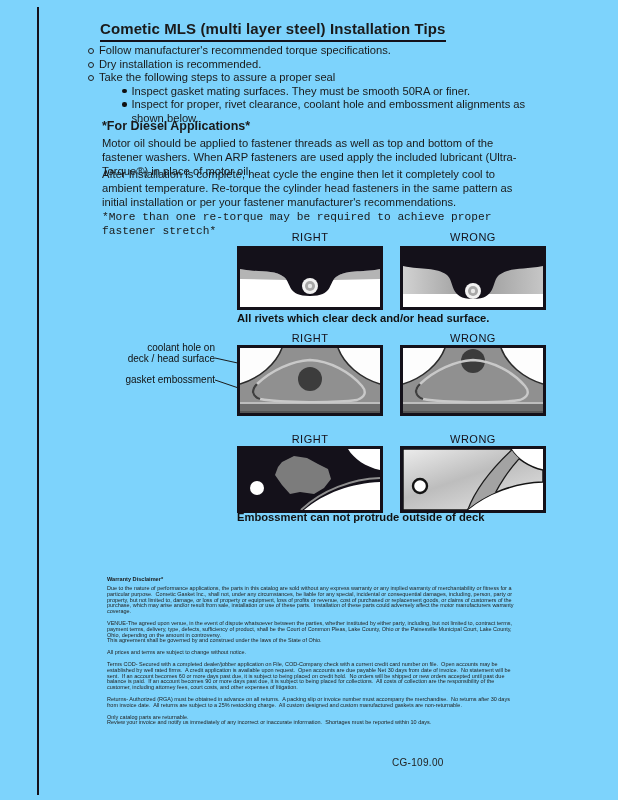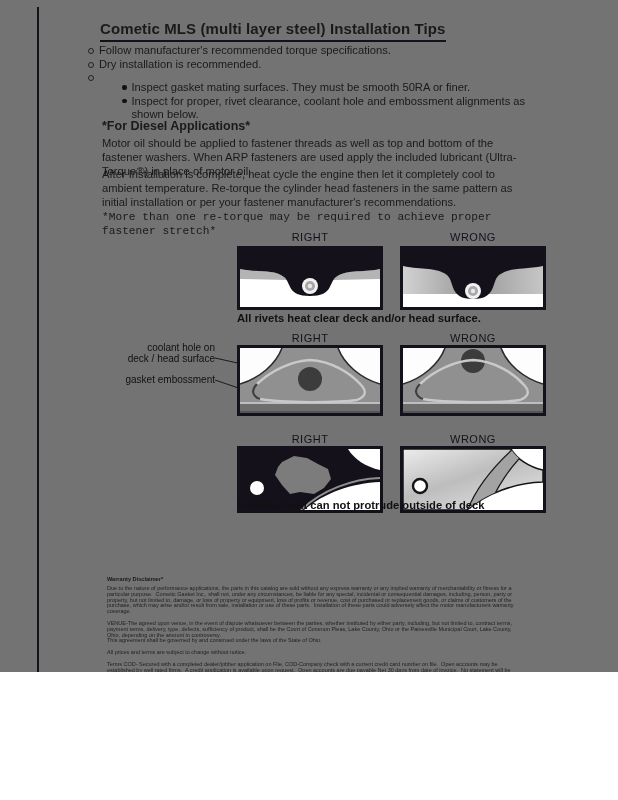--- a/index.html
+++ b/index.html
@@ -1,16 +1,16 @@
 <!DOCTYPE html>
 <html><head>
 <meta charset="utf-8">
 <style>
   html,body{margin:0;padding:0;background:#fff;}
-  .page{position:relative;width:618px;height:672px;background:#737373;overflow:hidden;
+  .page{position:relative;width:618px;height:800px;background:#7dd3fc;overflow:hidden;
         font-family:"Liberation Sans", sans-serif;color:#1a1a1a;}
   .edge{position:absolute;left:37px;top:7px;width:2px;height:788px;background:#14111a;}
   .title{position:absolute;left:100px;top:20px;font-size:15px;font-weight:bold;
          border-bottom:2.5px solid #14111a;padding-bottom:3px;letter-spacing:.1px;}
   .tips{position:absolute;left:88px;top:44px;width:470px;font-size:11.2px;line-height:13.5px;}
   .trow{display:flex;align-items:flex-start;}
   .trow.sub{margin-left:34px;}
   .b-circle{flex:none;width:4px;height:4px;border:1px solid #222;border-radius:50%;margin:4px 5px 0 0;}
   .b-dot{flex:none;width:4.5px;height:4.5px;background:#111;border-radius:50%;margin:4px 5px 0 0;}
   .dheading{position:absolute;left:102px;top:119px;font-size:12.5px;font-weight:bold;}
@@ -40,20 +40,21 @@
     <div class="trow">
       <span class="b-circle"></span>
       <span>Follow manufacturer's recommended torque specifications.</span>
     </div>
     <div class="trow">
       <span class="b-circle"></span>
       <span>Dry installation is recommended.</span>
     </div>
     <div class="trow">
       <span class="b-circle"></span>
+      <span>Take the following steps to assure a proper seal</span>
     </div>
     <div class="trow sub">
       <span class="b-dot"></span>
       <span>Inspect gasket mating surfaces.  They must be smooth 50RA or finer.</span>
     </div>
     <div class="trow sub">
       <span class="b-dot"></span>
       <span>Inspect for proper, rivet clearance, coolant hole and embossment alignments as shown below.</span>
     </div>
   </div>
@@ -93,21 +94,21 @@
       <rect y="17" width="140" height="28" fill="url(#g1)"></rect>
       <path d="M0,0 H140 V17 C120,21 107,18 96,26 C88,33 94,50 70,50 C46,50 52,33 44,26 C33,18 20,21 0,17 Z" fill="#14111a"></path>
       <g>
         <circle cx="70" cy="42" r="8" fill="#f2f2f2"></circle>
         <circle cx="70" cy="42" r="5" fill="#a8a8a8"></circle>
         <circle cx="70" cy="42" r="2.2" fill="#e9e9e9"></circle>
       </g>
     </svg>
   </div>
 
-  <div class="cap" style="top:313px;">All rivets heat clear deck and/or head surface.</div>
+  <div class="cap" style="top:313px;">All rivets which clear deck and/or head surface.</div>
 
   <div class="rw" style="left:237px;top:332px;">RIGHT</div>
   <div class="rw" style="left:400px;top:332px;">WRONG</div>
 
   <div class="lbl" style="top:342px;">coolant hole on
 deck / head surface</div>
   <div class="lbl" style="top:374px;">gasket embossment</div>
 
   <svg class="leader" width="292" height="80" viewBox="0 0 292 80">
     <line x1="105" y1="18" x2="200" y2="39" stroke="#1a1a1a" stroke-width="1"></line>
@@ -174,21 +175,21 @@
       </defs>
       <rect width="140" height="61" fill="#ffffff"></rect>
       <path d="M0,0 H108 C114,10 126,18 140,21 V33 C112,34 84,44 64,61 H0 Z" fill="url(#g3)" stroke="#141414" stroke-width="1.5"></path>
       <g clip-path="url(#c3)">
         <path d="M112,-2 C90,18 72,40 64,63 L84,63 C92,40 108,16 126,0 Z" fill="#a3a3a3" stroke="#1c1c1c" stroke-width="1.3"></path>
       </g>
       <circle cx="17" cy="37" r="7" fill="#ffffff" stroke="#141414" stroke-width="2.4"></circle>
     </svg>
   </div>
 
-  <div class="cap" style="top:500px;width:260px;">
+  <div class="cap" style="top:512px;width:260px;">
     <span style="display:block;">Embossment can not protrude outside of deck</span>
   </div>
 
   <div class="disc">
     <h4>Warranty Disclaimer*</h4>
     <p>Due to the nature of performance applications, the parts in this catalog are sold without any express warranty or any implied warranty of merchantability or fitness for a particular purpose.  Cometic Gasket Inc., shall not, under any circumstances, be liable for any special, incidental or consequential damages, including, person, party or property, but not limited to, damage, or loss of property or equipment, loss of profits or revenue, cost of purchased or replacement goods, or claims of customers of the purchase, which may arise and/or result from sale, installation or use of these parts.  Installation of these parts could adversely affect the motor manufacturers warranty coverage.</p>
     <p>VENUE-The agreed upon venue, in the event of dispute whatsoever between the parties, whether instituted by either party, including, but not limited to, contract terms, payment terms, delivery, type, defects, sufficiency of product, shall be the Court of Common Pleas, Lake County, Ohio or the Painesville Municipal Court, Lake County, Ohio, depending on the amount in controversy.
 This agreement shall be governed by and construed under the laws of the State of Ohio.</p>
     <p>All prices and terms are subject to change without notice.</p>
     <p>Terms COD- Secured with a completed dealer/jobber application on File, COD-Company check with a current credit card number on file.  Open accounts may be established by well rated firms.  A credit application is available upon request.  Open accounts are due payable Net 30 days from date of invoice.  No statement will be sent.  If an account becomes 60 or more days past due, it is subject to being placed on credit hold.  No orders will be shipped or new orders accepted until past due balance is paid.  If an account becomes 90 or more days past due, it is subject to being placed for collections.  All costs of collection are the responsibility of the customer, including attorney fees, court costs, and other expenses of litigation.</p>

